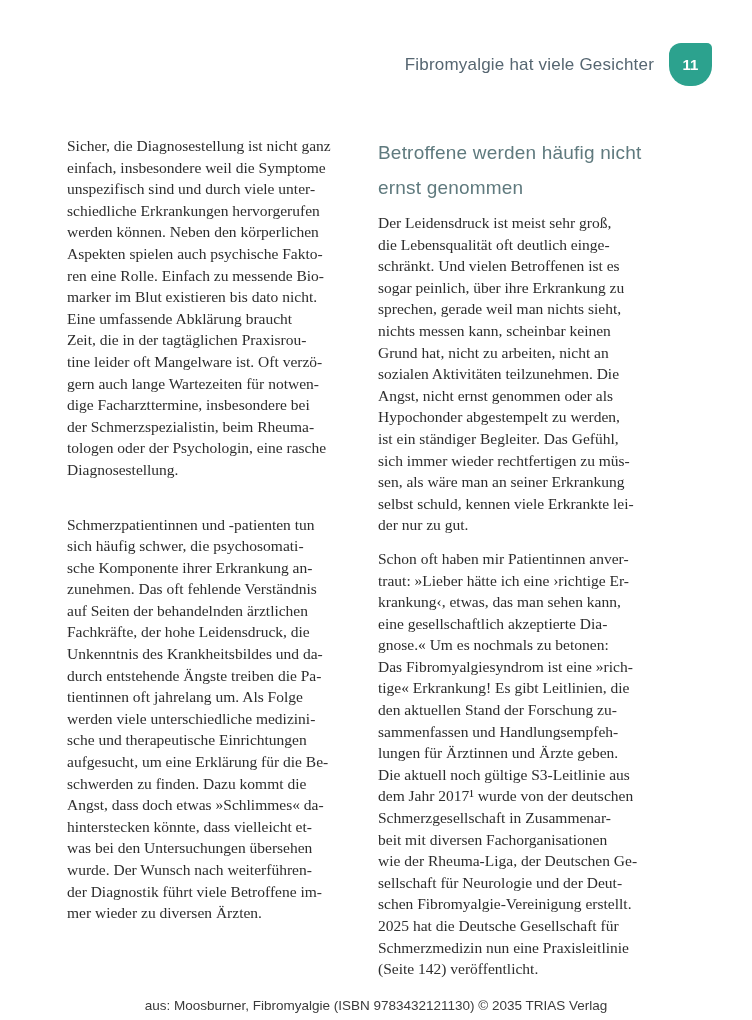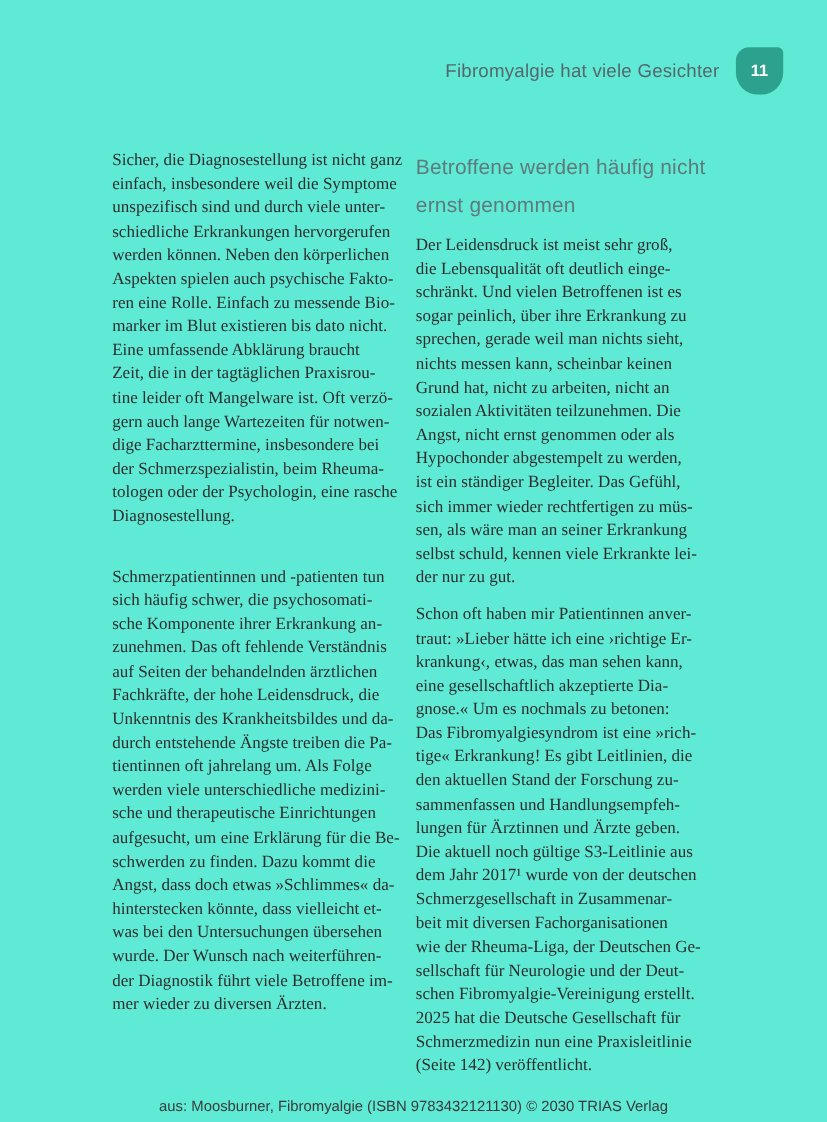--- a/index.html
+++ b/index.html
@@ -1,20 +1,20 @@
 <!DOCTYPE html>
 <html lang="de"><head>
 <meta charset="utf-8">
 <style>
   html, body { margin: 0; padding: 0; background: #e8e8e8; }
   .page {
     position: relative;
     width: 752px;
     height: 1020px;
-    background: #5eead4;
+    background: #ffffff;
     overflow: hidden;
     font-family: "Liberation Serif", serif;
   }
 
   
   .page-header {
     position: absolute;
     top: 43px;
     right: 40px;
     display: flex;
@@ -42,21 +42,21 @@
     font-weight: bold;
     color: #ffffff;
   }
 
   
   .col {
     position: absolute;
     top: 135px;
     width: 300px;
   }
-  .col-left  { left: 67px; margin-left: 35px; }
+  .col-left  { left: 67px; }
   .col-right { left: 378px; }
 
   .body-para {
     margin: 0;
     white-space: pre;           
     font-family: "Liberation Serif", serif;
     font-size: 15.5px;
     line-height: 21.6px;
     color: #2d2d2d;
   }
@@ -171,16 +171,16 @@
 beit mit diversen Fachorganisationen
 wie der Rheuma-Liga, der Deutschen Ge-
 sellschaft für Neurologie und der Deut-
 schen Fibromyalgie-Vereinigung erstellt.
 2025 hat die Deutsche Gesellschaft für
 Schmerzmedizin nun eine Praxisleitlinie
 (Seite 142) veröffentlicht.</p>
   </section>
 
   <footer class="page-footer">
-    <span>aus: Moosburner, Fibromyalgie (ISBN 9783432121130) © 2030 TRIAS Verlag</span>
+    <span>aus: Moosburner, Fibromyalgie (ISBN 9783432121130) © 2035 TRIAS Verlag</span>
   </footer>
 
 </div>
 
 </body></html>

